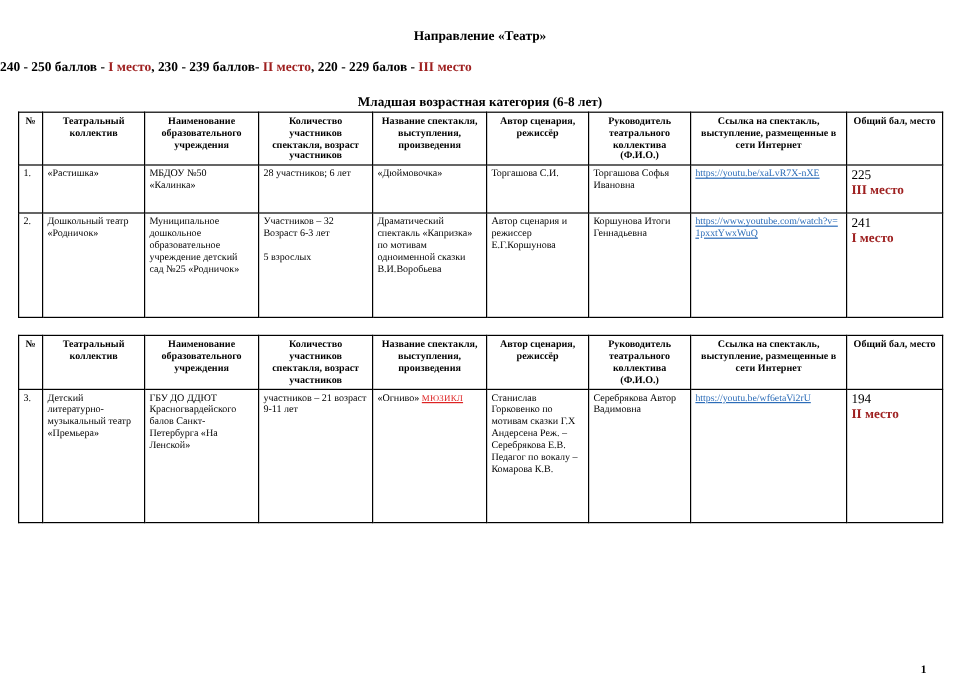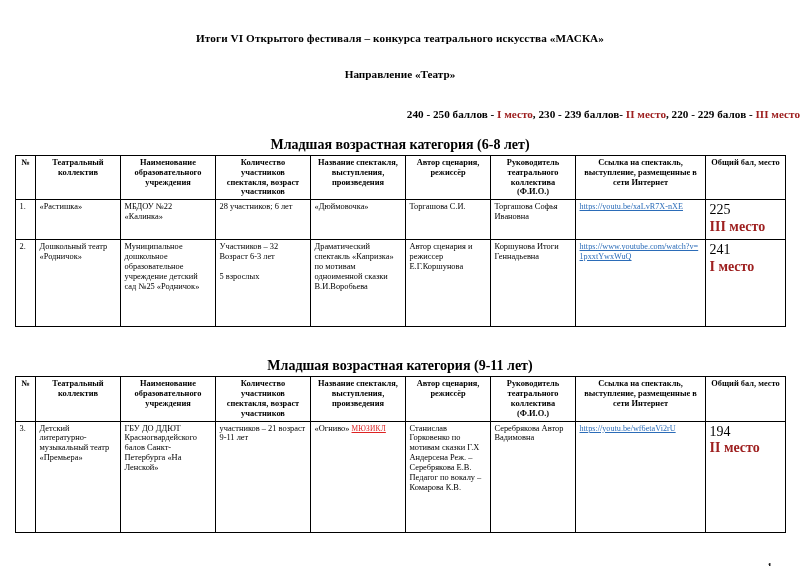--- a/index.html
+++ b/index.html
@@ -29,33 +29,33 @@
     margin-top: 32px;
     letter-spacing: 0.1px;
   }
   .doc-subtitle {
     text-align: center;
     font-weight: bold;
     font-size: 11.2px;
     margin-top: 24px;
   }
   .score-line {
-    text-align: right;
+    text-align: left;
     font-weight: bold;
     font-size: 11.2px;
-    margin-top: 28px;
+    margin-top: 14px;
   }
   .score-line .place {
     color: #9e2020;
     font-weight: bold;
   }
   .section-caption {
     text-align: center;
     font-weight: bold;
-    font-size: 14px;
+    font-size: 11px;
     margin-top: 17px;
     margin-bottom: 2px;
   }
   table.results {
     border-collapse: collapse;
     width: 770px;
     margin: 0 auto;
     table-layout: fixed;
     font-size: 8.4px;
   }
@@ -74,21 +74,21 @@
     vertical-align: top;
   }
   table.results td {
     text-align: left;
     font-weight: normal;
   }
   td.num-cell { text-align: left; }
   td.score-cell {
     text-align: center;
     font-weight: bold;
-    font-size: 14px;
+    font-size: 11px;
   }
   td.score-cell .place-txt {
     color: #9e2020;
     display: block;
     font-weight: bold;
   }
   .link {
     color: #2b6cb8;
     word-break: break-all;
     font-size: 8.2px;
@@ -119,21 +119,20 @@
   col.c5 { width: 85px; }
   col.c6 { width: 85px; }
   col.c7 { width: 130px; }
   col.c8 { width: 80px; }
 </style>
 </head>
 <body>
 
 <div class="page">
 
-  <div class="doc-title">Итоги VI Открытого фестиваля – конкурса театрального искусства «МАСКА»</div>
 
   <div class="doc-subtitle">Направление «Театр»</div>
 
   <div class="score-line">
     <span>240 - 250 баллов - </span><span class="place">I  место</span><span>,  230 - 239 баллов- </span><span class="place">II место</span><span>, 220 - 229 балов - </span><span class="place">III место</span>
   </div>
 
   <div class="section-caption">Младшая возрастная категория (6-8 лет)</div>
   <table class="results">
     <colgroup>
@@ -157,21 +156,21 @@
         <th>Автор сценария, режиссёр</th>
         <th>Руководитель театрального коллектива (Ф.И.О.)</th>
         <th>Ссылка на спектакль, выступление, размещенные в сети Интернет</th>
         <th>Общий бал, место</th>
       </tr>
     </thead>
     <tbody>
       <tr style="height:40px">
         <td class="num-cell">1.</td>
         <td>«Растишка»</td>
-        <td>МБДОУ №22 «Калинка»</td>
+        <td>МБДОУ №50 «Калинка»</td>
         <td>28 участников; 6 лет</td>
         <td><span>«Дюймовочка»</span></td>
         <td>Торгашова С.И.</td>
         <td>Торгашова Софья Ивановна</td>
         <td><a class="link" href="#">https://youtu.be/xaLvR7X-nXE</a></td>
         <td class="score-cell"><span>225</span><span class="place-txt">III место</span></td>
       </tr>
       <tr style="height:87px">
         <td class="num-cell">2.</td>
         <td>Дошкольный театр «Родничок»</td>
@@ -183,21 +182,20 @@
         <td>Автор сценария и режиссер Е.Г.Коршунова</td>
         <td>Коршунова Итоги Геннадьевна</td>
         <td><a class="link" href="#">https://www.youtube.com/watch?v=1pxxtYwxWuQ</a></td>
         <td class="score-cell"><span>241</span><span class="place-txt">I место</span></td>
       </tr>
     </tbody>
   </table>
 
   <div class="spacer-gap"></div>
 
-  <div class="section-caption">Младшая возрастная категория (9-11 лет)</div>
   <table class="results">
     <colgroup>
       <col class="c0">
         <col class="c1">
         <col class="c2">
         <col class="c3">
         <col class="c4">
       <col class="c5">
         <col class="c6">
         <col class="c7">

